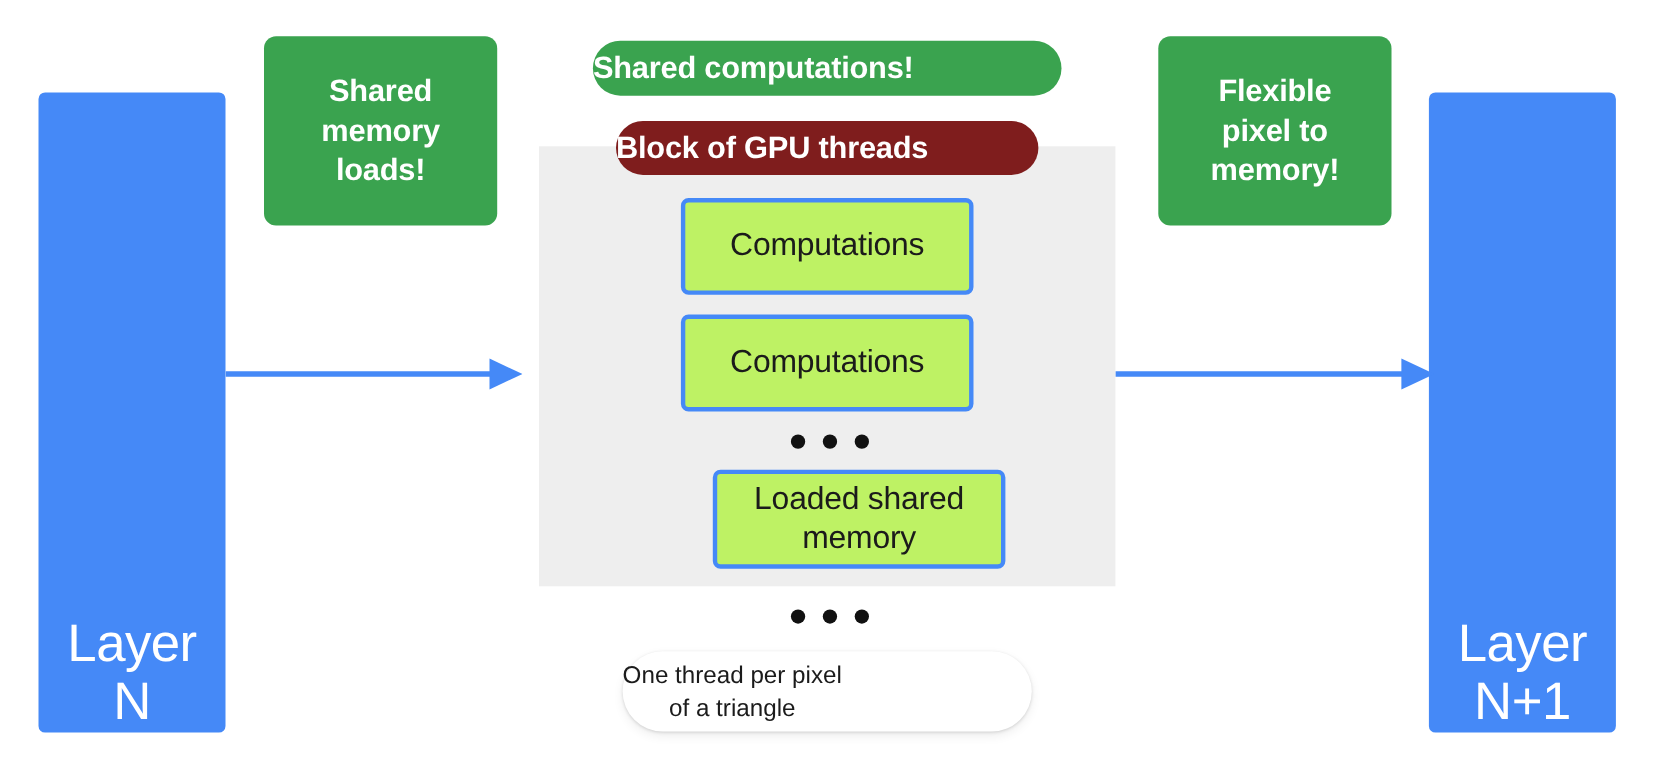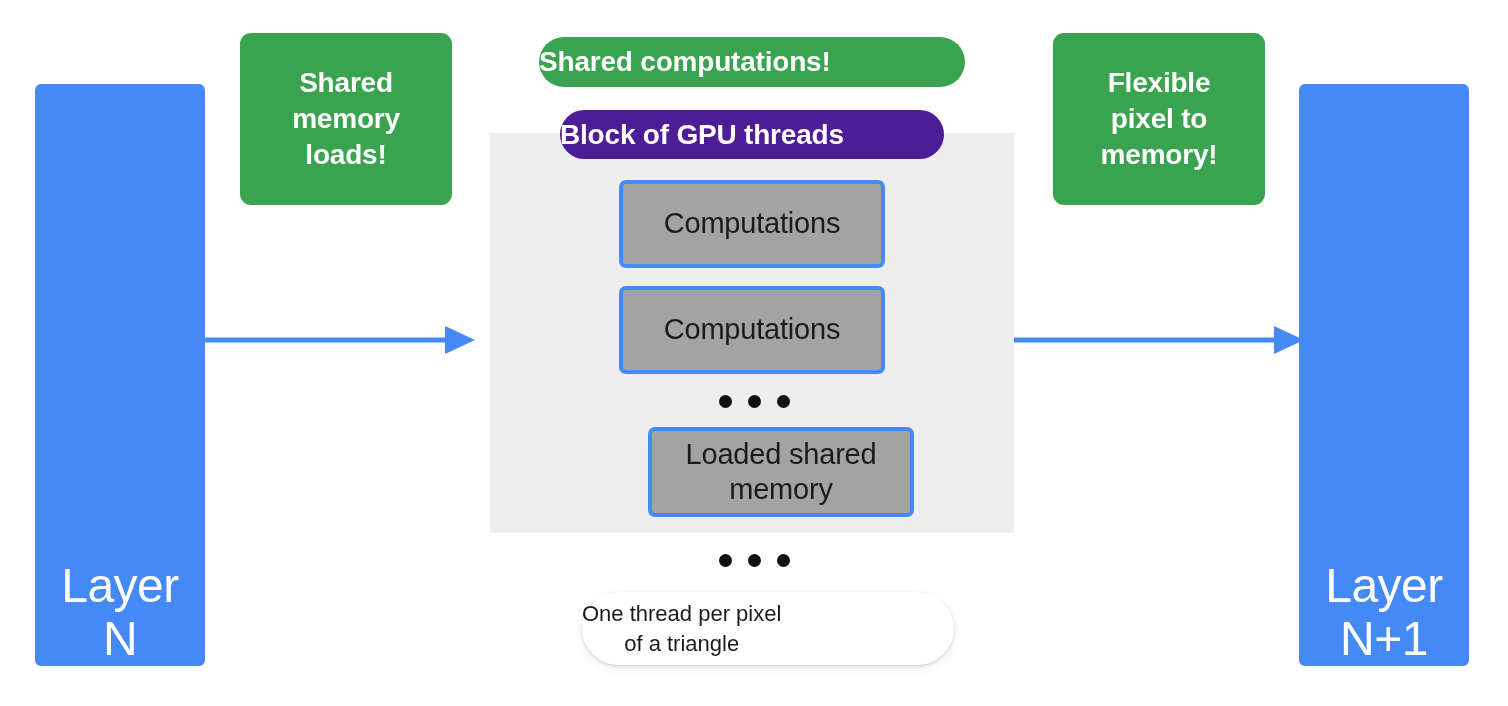--- a/index.html
+++ b/index.html
@@ -70,49 +70,49 @@
   #pill-shared-computations {
     left: 539px; top: 37px; width: 426px; height: 50px;
     background: #3aa34f;
     color: #ffffff;
     font-size: 28px;
     font-weight: 700;
     letter-spacing: -0.2px;
   }
   #pill-block-gpu {
     left: 560px; top: 110px; width: 384px; height: 49px;
-    background: #4c1d95;
+    background: #7f1d1d;
     color: #ffffff;
     font-size: 28px;
     font-weight: 700;
     letter-spacing: -0.2px;
     z-index: 5;
   }
   #pill-one-thread {
-    left: 582px; top: 592px; width: 372px; height: 73px;
+    left: 566px; top: 592px; width: 372px; height: 73px;
     background: #ffffff;
     color: #1b1b1b;
     font-size: 22px;
     font-weight: 400;
     line-height: 1.32;
     box-shadow: 0 1px 3px rgba(0,0,0,0.14), 0 4px 10px rgba(0,0,0,0.07);
   }
 
   
   #gpu-block-panel {
     position: absolute;
     left: 490px; top: 133px;
     width: 524px; height: 400px;
     background: #eeeeee;
   }
 
   
   .thread-box {
     position: absolute;
-    background: #a3a3a3;
+    background: #bef264;
     border: 4px solid #4589f7;
     border-radius: 7px;
     display: flex;
     align-items: center;
     justify-content: center;
     color: #1b1b1b;
     font-size: 29px;
     font-weight: 400;
     line-height: 1.22;
     text-align: center;

